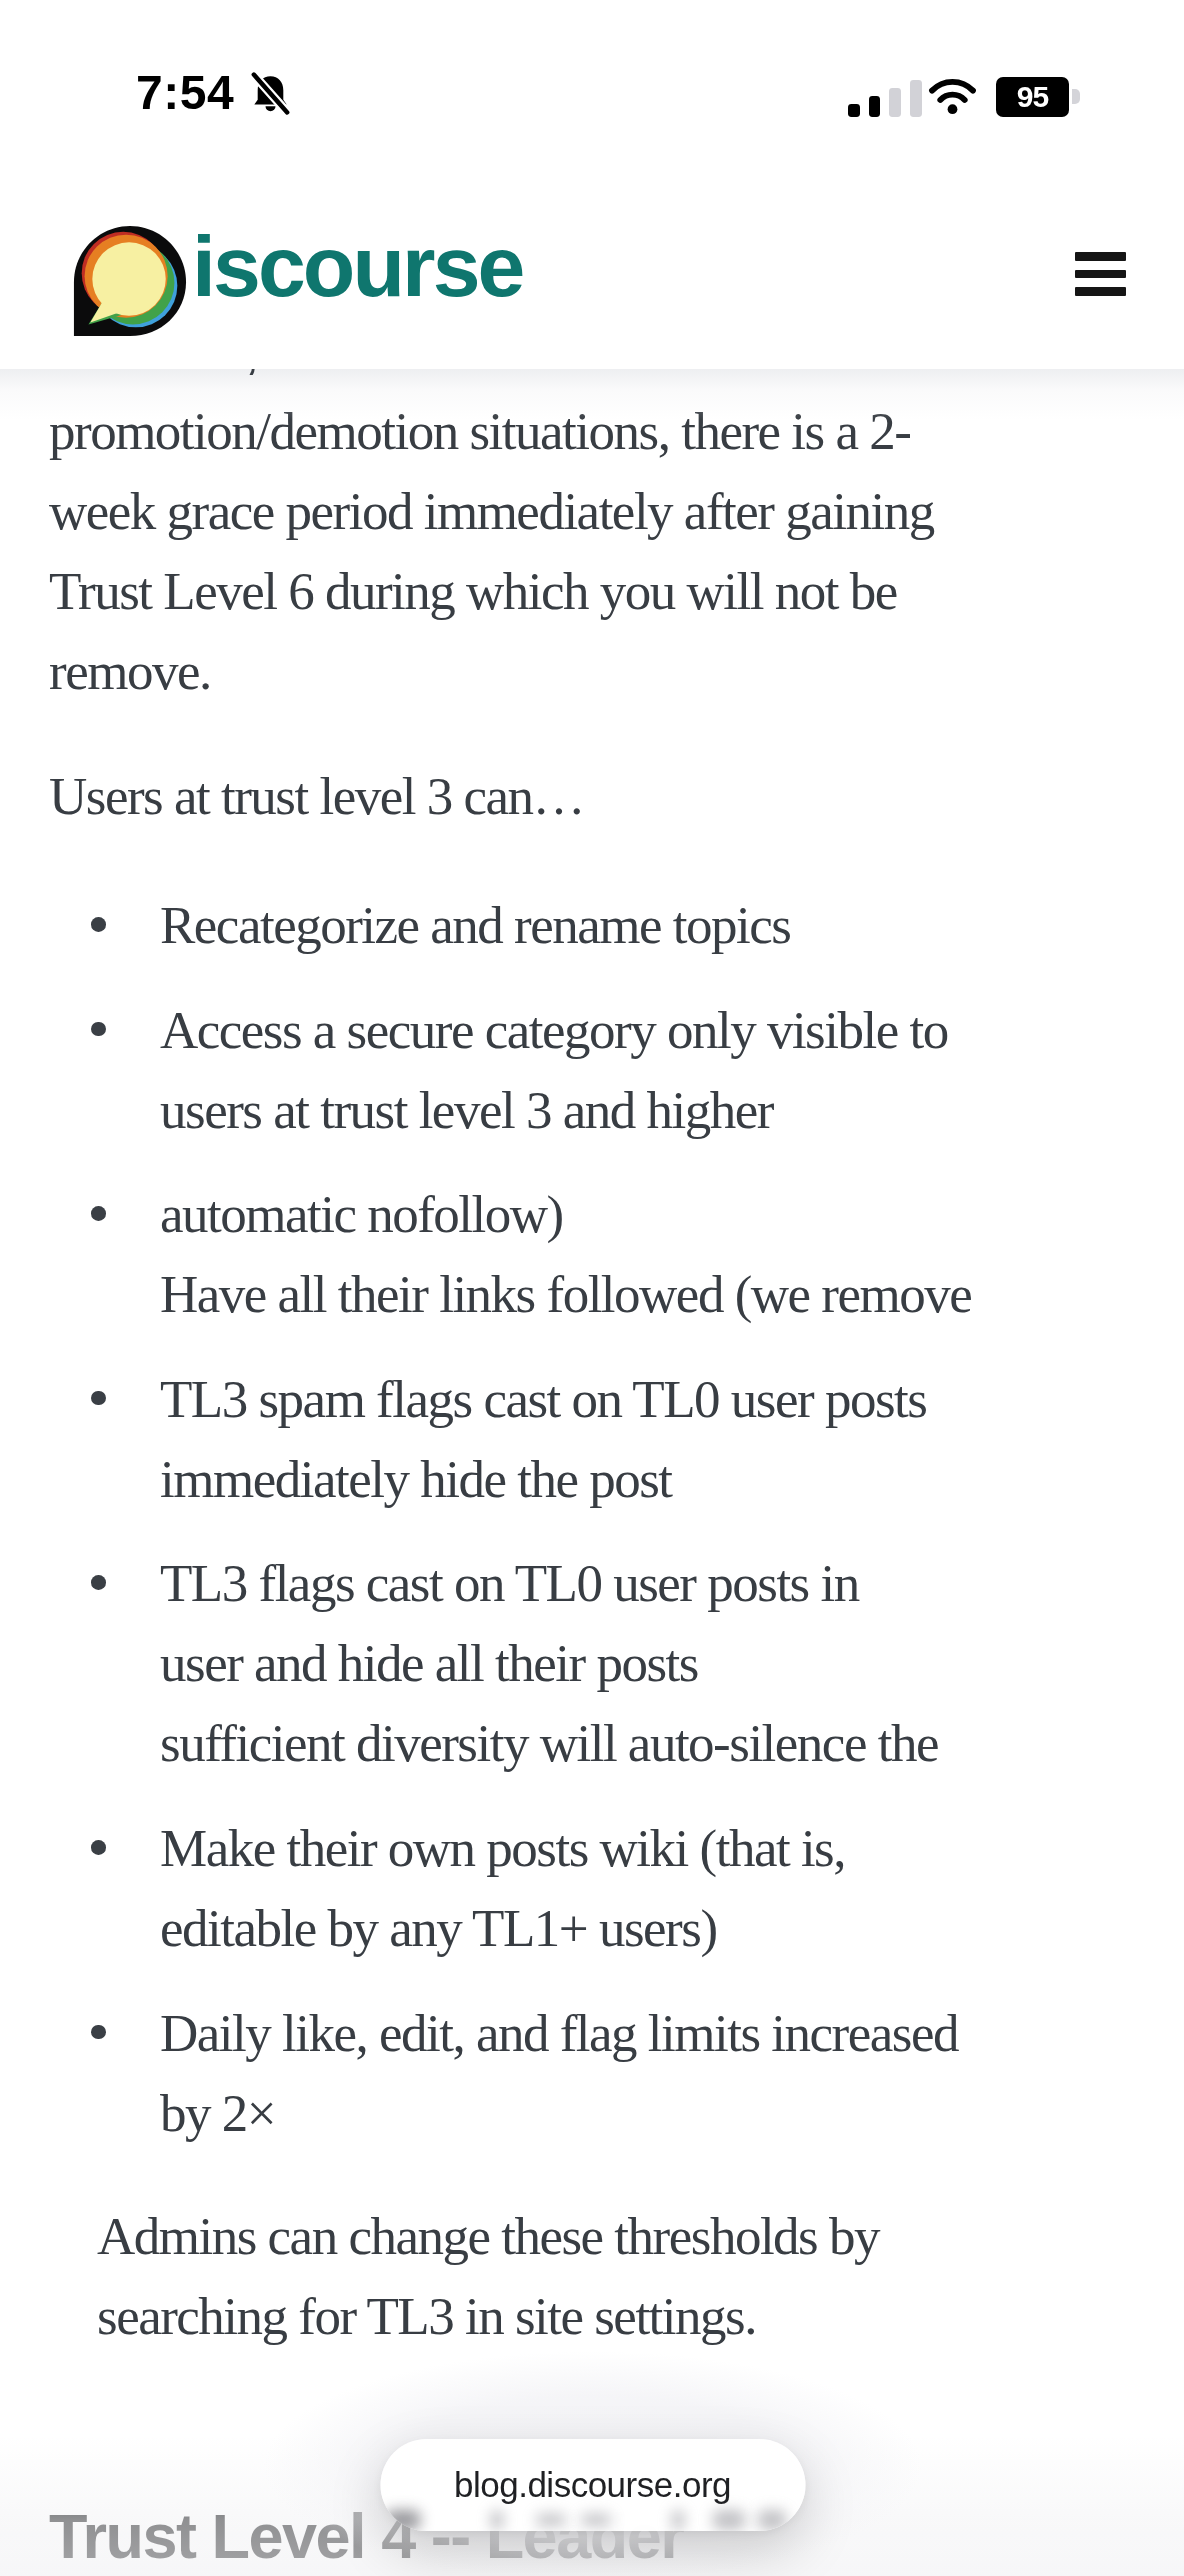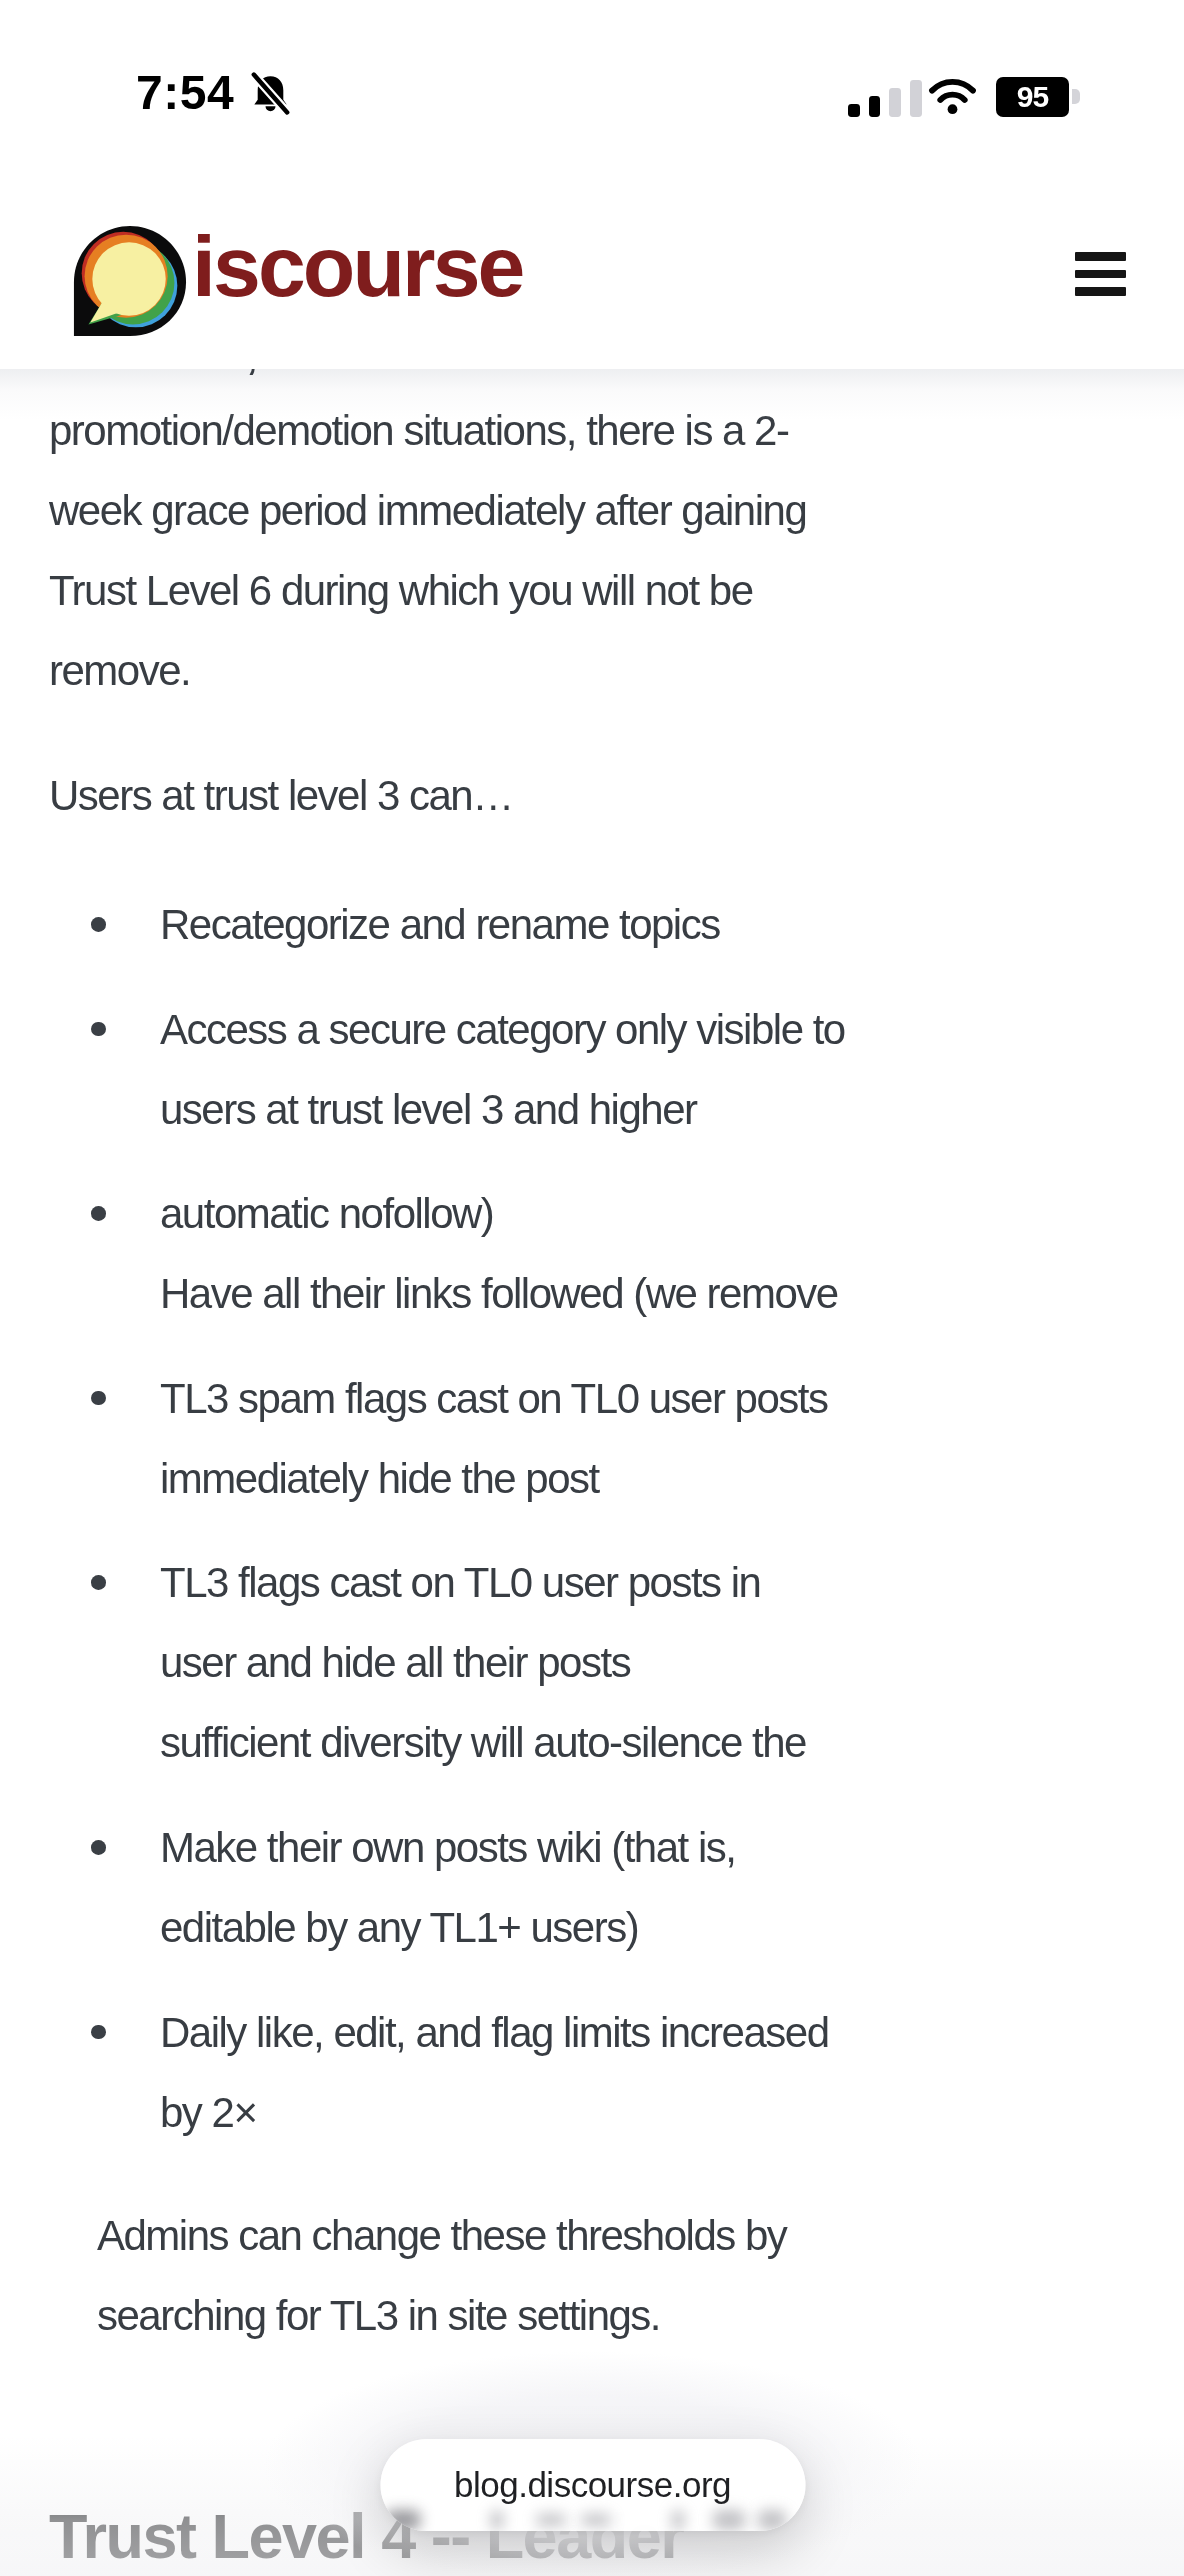--- a/index.html
+++ b/index.html
@@ -26,28 +26,28 @@
   .wifi-icon{position:absolute;left:927px;top:76px;width:51px;height:41px;}
   .battery{position:absolute;left:996px;top:77px;width:73px;height:40px;background:#000;border-radius:7px;
     display:flex;align-items:center;justify-content:center;}
   .battery span{color:#fff;font-size:30px;font-weight:bold;letter-spacing:-1px;}
   .battery-nub{position:absolute;left:1072px;top:89px;width:7.9px;height:14.7px;background:#d4d4d9;border-radius:0 4.9px 4.9px 0;}
 
   
   .logo{position:absolute;left:72px;top:224px;width:452px;height:118px;cursor:pointer;}
   .logo-mark{position:absolute;left:0;top:0;width:116px;height:114px;}
   .logo-text{position:absolute;left:120px;top:-1px;font-size:86px;line-height:86px;font-weight:bold;
-    color:#7f1d1d;letter-spacing:-2.9px;}
+    color:#0f766e;letter-spacing:-2.9px;}
   .hamburger{position:absolute;left:1075px;top:252px;width:51px;height:44px;cursor:pointer;
     display:flex;flex-direction:column;justify-content:space-between;}
   .hamburger i{display:block;width:51px;height:8.8px;background:#151515;border-radius:1px;}
 
   
   .content{position:absolute;inset:0;z-index:1;padding:0 49px;color:#383d43;}
-  .line{height:80px;line-height:80px;font-size:42px;letter-spacing:-1.5px;white-space:nowrap;}
+  .line{height:80px;line-height:80px;font-size:53px;letter-spacing:-1.5px;white-space:nowrap;font-family:Liberation Serif, serif;}
   .clipped-line{position:absolute;left:49px;top:323px;z-index:5;font-size:53px;line-height:53px;
     letter-spacing:-1.5px;color:#383d43;white-space:nowrap;}
   .para1{margin:391px 0 0 0;}
   .intro{margin-top:45px;}
   ul.trust-list{list-style:none;margin:49px 0 0 0;padding:0;}
   ul.trust-list li{position:relative;padding-left:111px;margin-bottom:24.6px;}
   ul.trust-list li:last-child{margin-bottom:0;}
   .bullet-dot{position:absolute;left:42px;top:32px;width:14.7px;height:14.7px;border-radius:50%;background:#3a3f45;}
   .para2{margin-top:43px;margin-left:48px;}
   .h2{margin-top:143px;font-size:63px;line-height:75px;font-weight:bold;color:#17181a;

